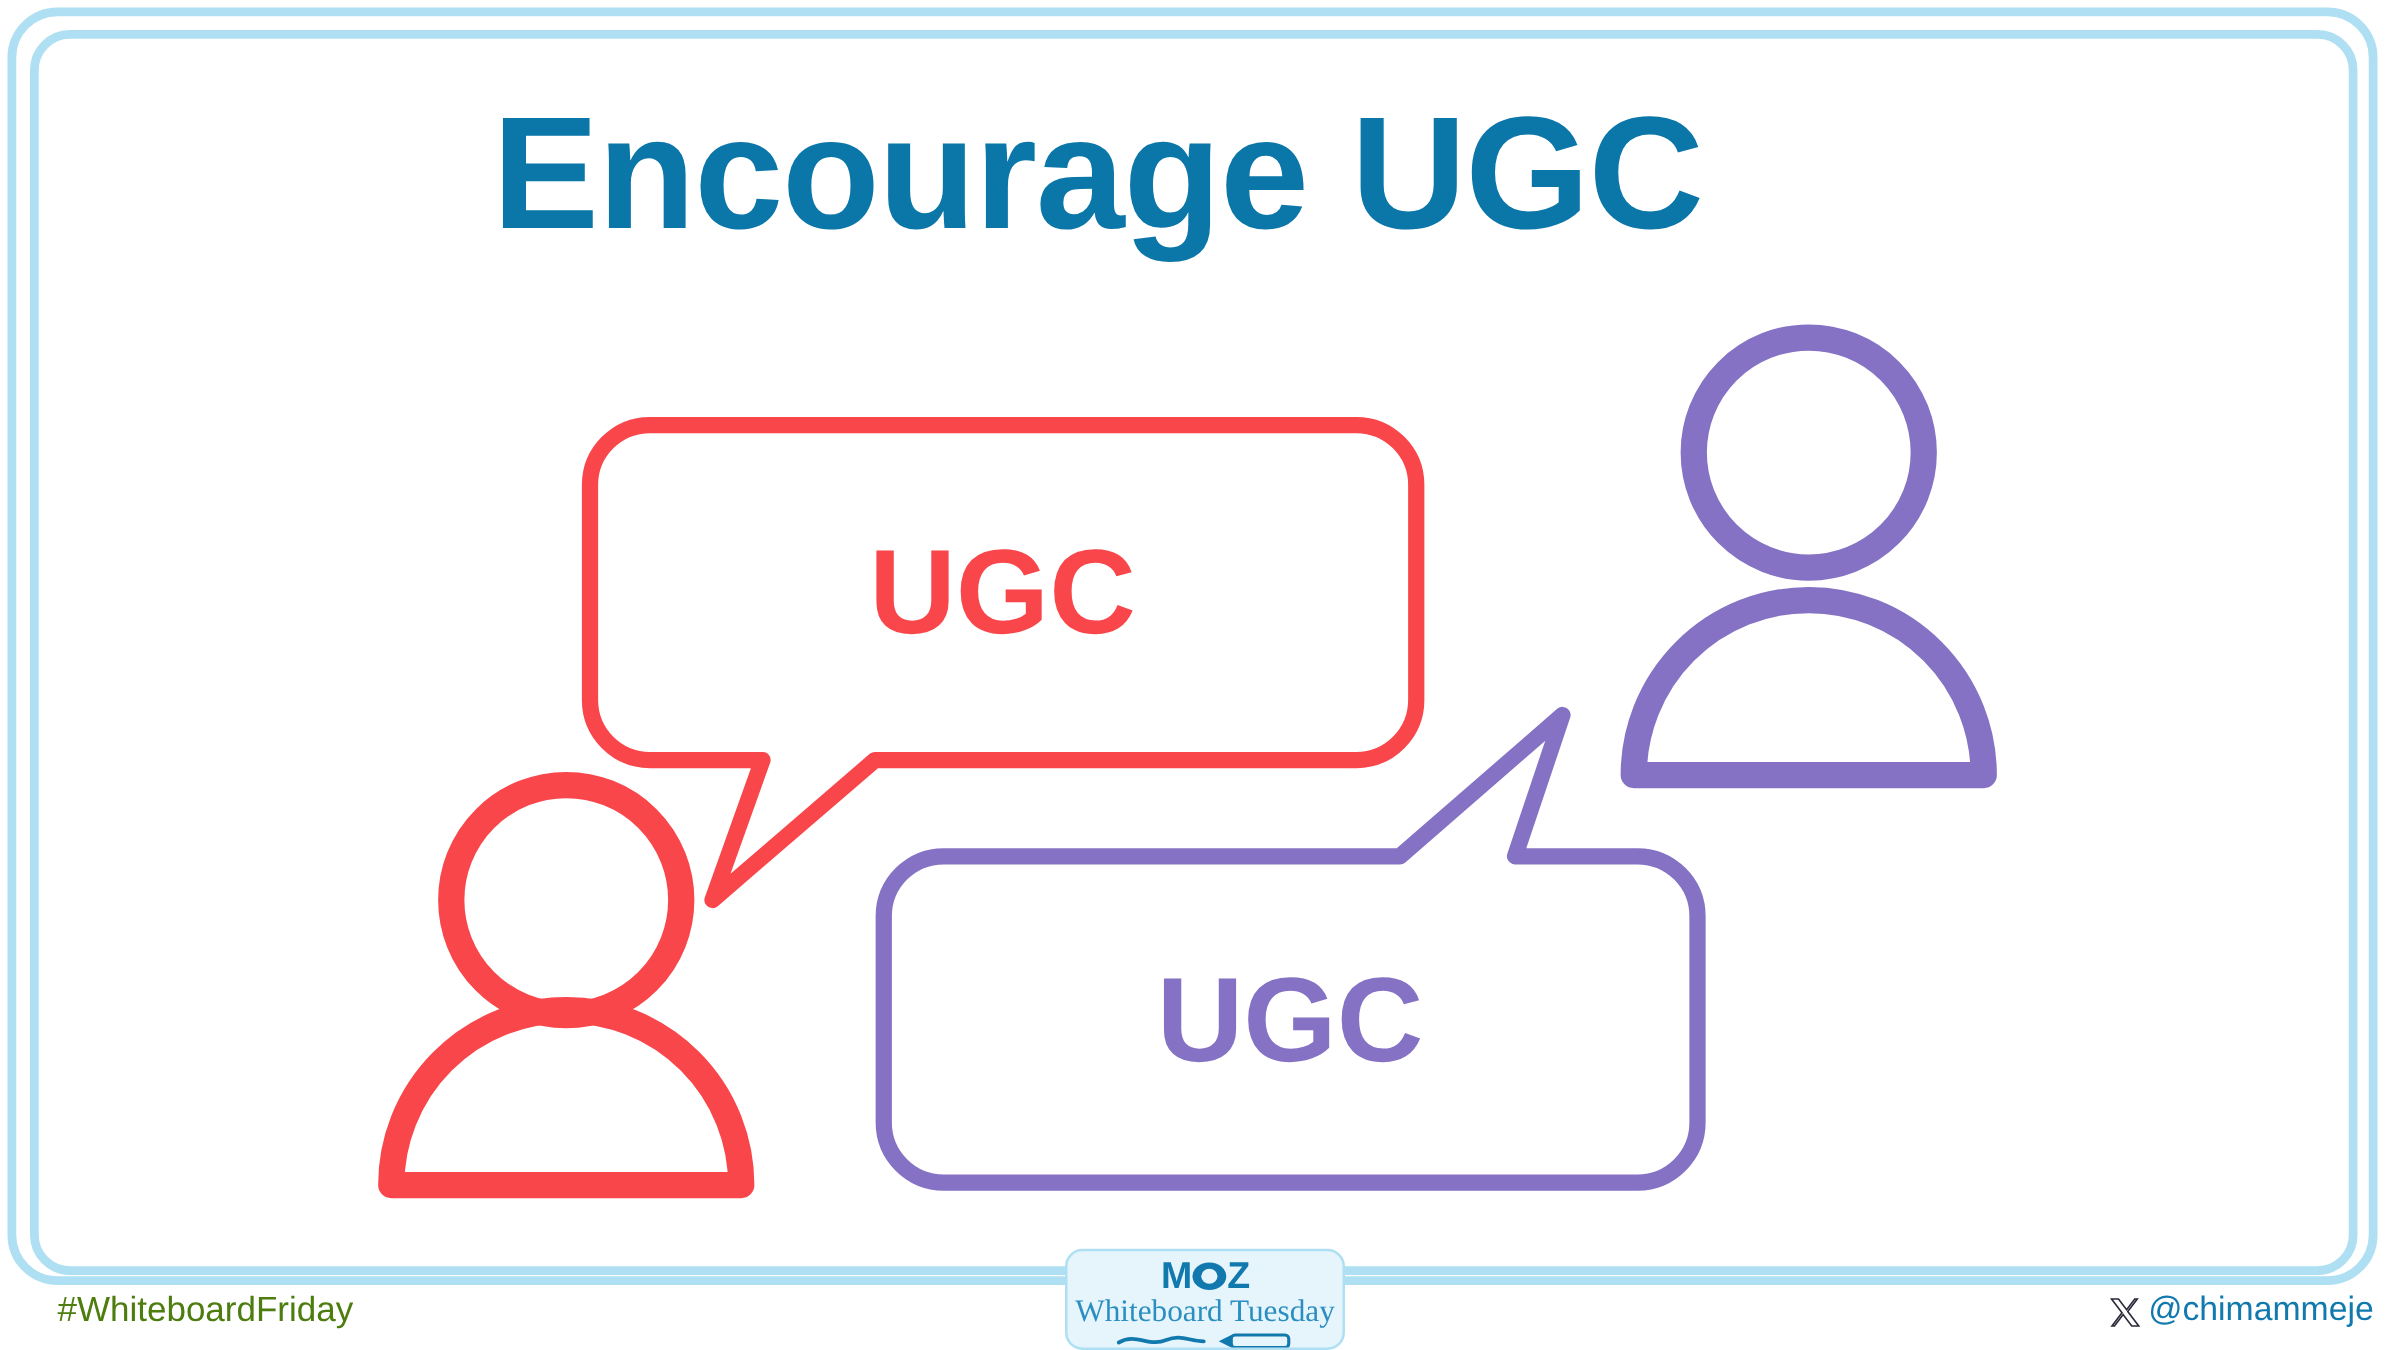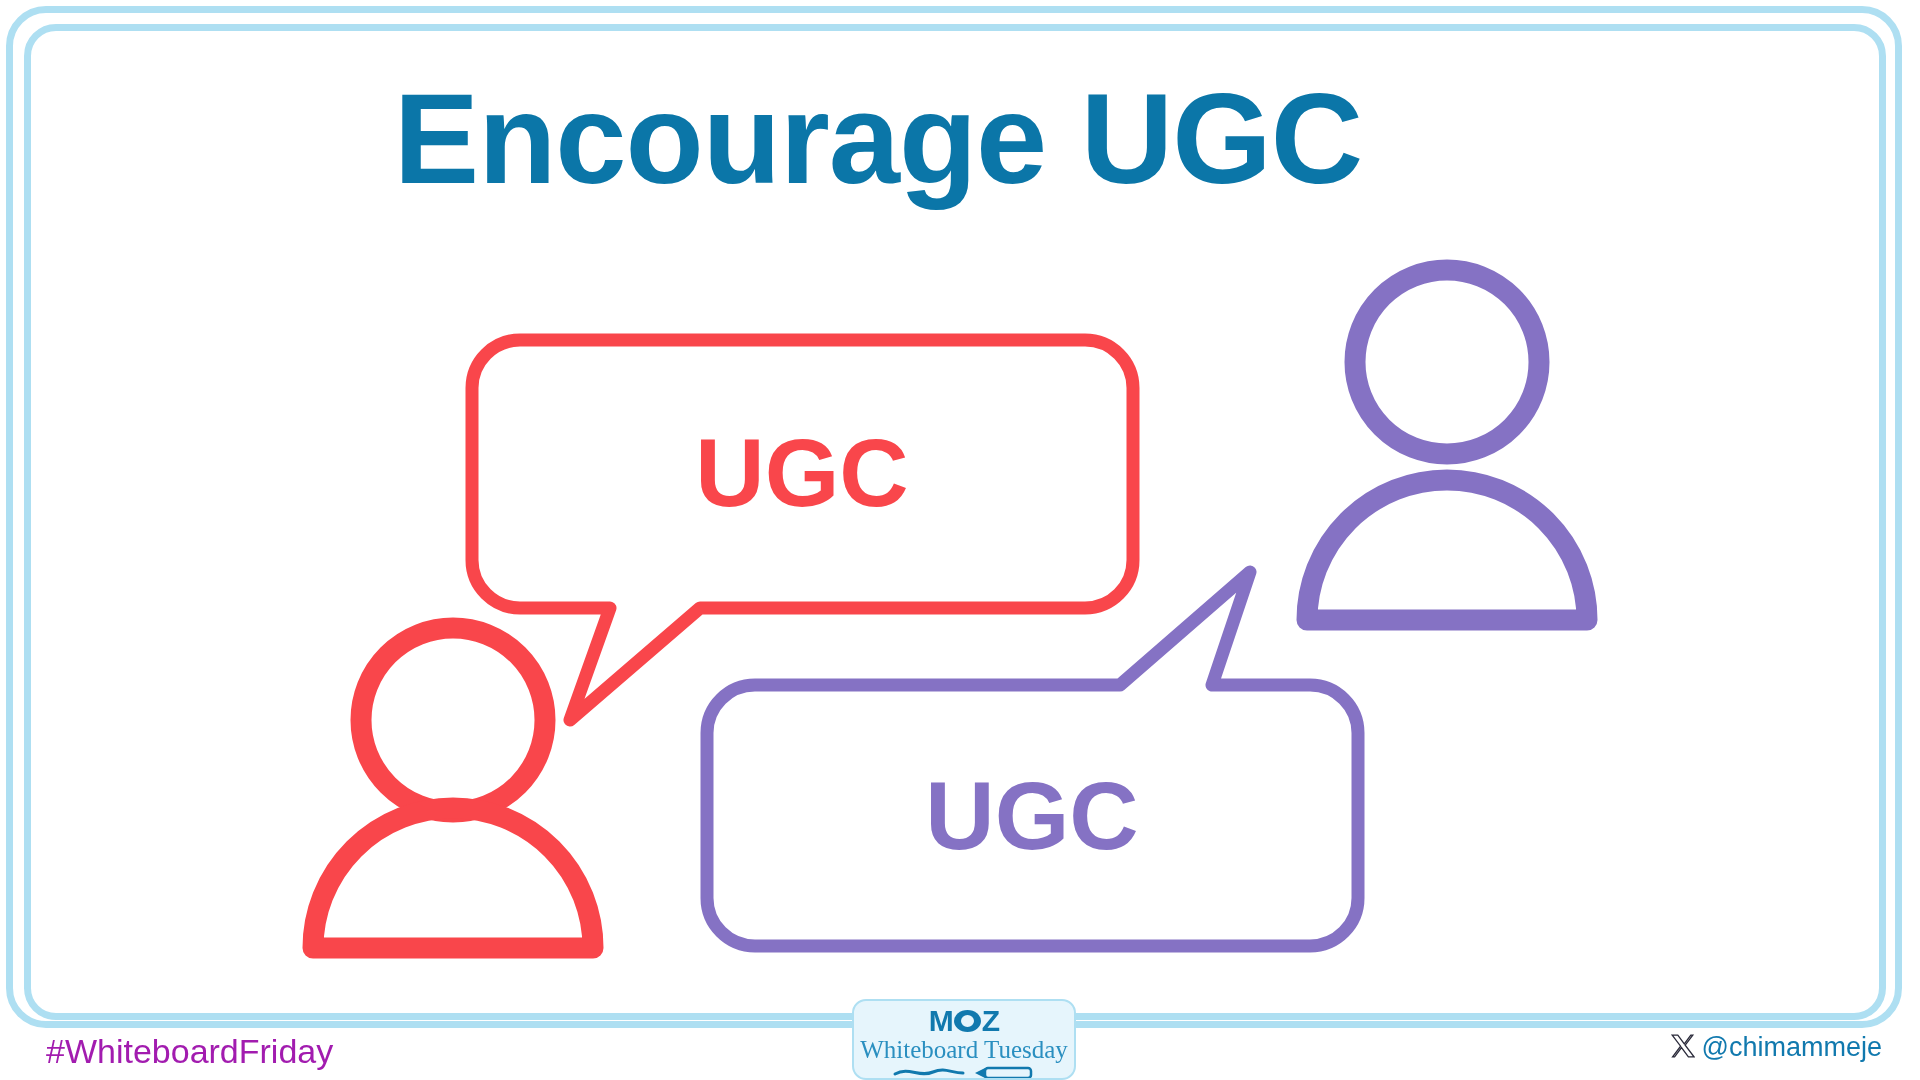--- a/index.html
+++ b/index.html
@@ -67,33 +67,34 @@
   .bubble-text {
     font-family: "Liberation Sans", sans-serif;
     font-weight: 700;
     font-size: 96px;
   }
 
   
   #footer-left {
     position: absolute;
     left: 46px; top: 1032px;
-    font-size: 34px;
-    color: #a21caf;
+    font-size: 28px;
+    color: #4d7c0f;
     font-family: "Liberation Sans", sans-serif;
     white-space: nowrap;
   }
   #footer-right {
     position: absolute;
-    right: 38px; top: 1032px;
+    right: 21px; top: 1032px;
     font-size: 27px;
     color: #1179AE;
     font-family: "Liberation Sans", sans-serif;
     white-space: nowrap;
     display: flex;
+    align-items: center;
     gap: 7px;
   }
   #footer-right .x-logo {
     display: inline-block;
     width: 24px; height: 24px;
     position: relative;
     top: 2px;
   }
 
   

